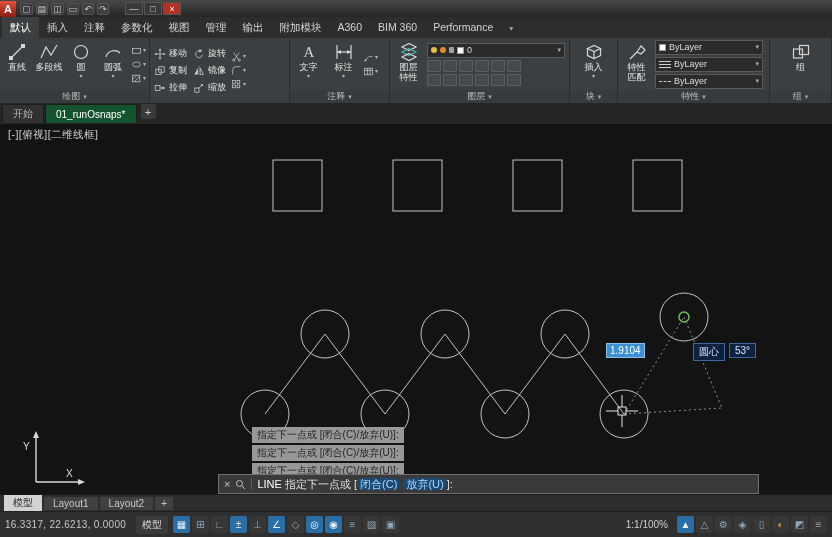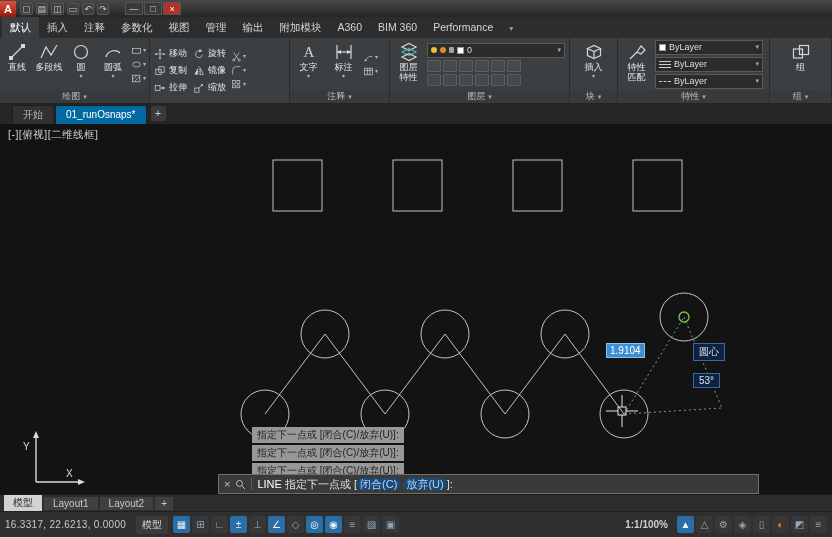--- a/index.html
+++ b/index.html
@@ -47,37 +47,37 @@
 .dot-y{width:6px;height:6px;border-radius:50%;background:#e4c23a;flex:0 0 auto;}
 .dot-o{width:6px;height:6px;border-radius:50%;background:#e08a2e;flex:0 0 auto;}
 .dot-l{width:5px;height:6px;background:#a0a0a0;border-radius:1px;flex:0 0 auto;}
 .lay-right{display:flex;flex-direction:column;gap:2px;width:138px;justify-content:center;}
 .toolrow{display:flex;gap:2px;}
 .mi{width:14px;height:12px;background:#46494b;border:1px solid #5c5f61;border-radius:1px;}
 .props-col{display:flex;flex-direction:column;gap:2px;width:108px;justify-content:center;}
 .lwlines{width:12px;height:7px;background:repeating-linear-gradient(#cfcfcf 0 1px,transparent 1px 3px);flex:0 0 auto;}
 .ltline{width:12px;border-top:1px dashed #cfcfcf;flex:0 0 auto;}
 
-.filetabs{height:20px;flex:0 0 auto;background:#252525;display:flex;align-items:center;gap:1px;padding-left:12px;}
+.filetabs{height:20px;flex:0 0 auto;background:#252525;display:flex;align-items:flex-start;gap:1px;padding-left:2px;}
 .ftab{height:19px;display:flex;align-items:center;padding:0 10px;font-size:10px;color:#b9b9b9;background:#313131;border:1px solid #1d1d1d;border-bottom:none;}
-.ftab.active{background:#0369a1;color:#fff;}
+.ftab.active{background:#14532d;color:#fff;}
 .ftab-new{width:15px;height:15px;margin:0 0 2px 3px;display:flex;align-items:center;justify-content:center;color:#ccc;background:#3a3a3a;border-radius:2px;font-size:11px;}
 
 .canvas{position:relative;flex:1;background:#131313;overflow:hidden;}
 .canvas svg.draw{position:absolute;left:0;top:0;}
 .vp-label{position:absolute;left:8px;top:4px;font-size:10.5px;color:#d0d0d0;letter-spacing:.5px;}
 .geo{stroke:#c3c3c3;fill:none;stroke-width:1;}
 .track{stroke:#8f8f8f;stroke-width:1;stroke-dasharray:2,3;fill:none;}
 .snapmark{stroke:#74c354;fill:none;stroke-width:1.4;}
 .cross{stroke:#e8e8e8;fill:none;stroke-width:1;}
 .ucs{stroke:#dadada;stroke-width:1.4;fill:none;}
 .ucsf{fill:#dadada;stroke:none;}
 .ucstext{fill:#dadada;font-size:10px;}
 .dyn-value{position:absolute;left:606px;top:219px;background:#3d8fd4;border:1px solid #8cc0ec;color:#fff;font-size:10px;padding:0 3px;height:15px;display:flex;align-items:center;}
-.dyn-tip{position:absolute;left:693px;top:219px;display:flex;flex-direction:column;gap:12px;align-items:flex-start;}
+.dyn-tip{position:absolute;left:693px;top:219px;display:flex;flex-direction:row;gap:4px;align-items:flex-start;}
 .tipbox{background:#0f2140;border:1px solid #3d6899;color:#d9e6f4;font-size:10px;padding:1px 5px;}
 .prompts{position:absolute;left:252px;top:303px;display:flex;flex-direction:column;gap:2px;}
 .prompt{background:#989898;color:#1f1f1f;font-size:10px;padding:1px 5px;width:max-content;}
 .cmdline{position:absolute;left:218px;bottom:0;width:541px;height:20px;background:#3a3a3a;border:1px solid #6f6f6f;display:flex;align-items:center;gap:5px;padding:0 5px;font-size:11px;white-space:nowrap;}
 .cmd-close{color:#c0c0c0;font-size:11px;}
 .cmd-sep{width:1px;height:12px;background:#5c5c5c;}
 .seg-cmd{color:#fff;}
 .seg-plain{color:#e3e3e3;}
 .seg-opt{color:#a8d4ff;background:#1c4a74;padding:0 3px;border-radius:6px;}
 
@@ -85,21 +85,21 @@
 .ltab{padding:1px 9px;background:#404040;color:#c6c6c6;}
 .ltab.active{background:#d2d2d2;color:#1d1d1d;}
 .ltab.new{padding:1px 6px;}
 .statusbar{height:26px;flex:0 0 auto;background:#2f2f2f;border-top:1px solid #202020;display:flex;align-items:center;gap:5px;padding:0 5px;font-size:10px;color:#c8c8c8;}
 .coords{letter-spacing:.3px;min-width:126px;}
 .sb-model{padding:2px 6px;background:#3a3a3a;border-radius:2px;color:#ddd;}
 .sicons{display:flex;gap:2px;}
 .sicon{width:17px;height:17px;display:flex;align-items:center;justify-content:center;font-size:10px;color:#8fa6b8;background:#373737;border-radius:2px;}
 .sicon.active{color:#eaf4fd;background:#2b6ea6;}
 .sicon.warn{color:#e08a3c;}
-.sb-scale{padding:2px 4px;color:#cfcfcf;white-space:nowrap;font-weight:bold;}
+.sb-scale{padding:2px 4px;color:#cfcfcf;white-space:nowrap;}
 .sb-spacer{flex:1;}
 </style>
 </head>
 <body>
 
 <div class="app">
 
   <div class="titlebar">
     <div class="logo">A</div>
     <div class="qa" id="qa-icons">

